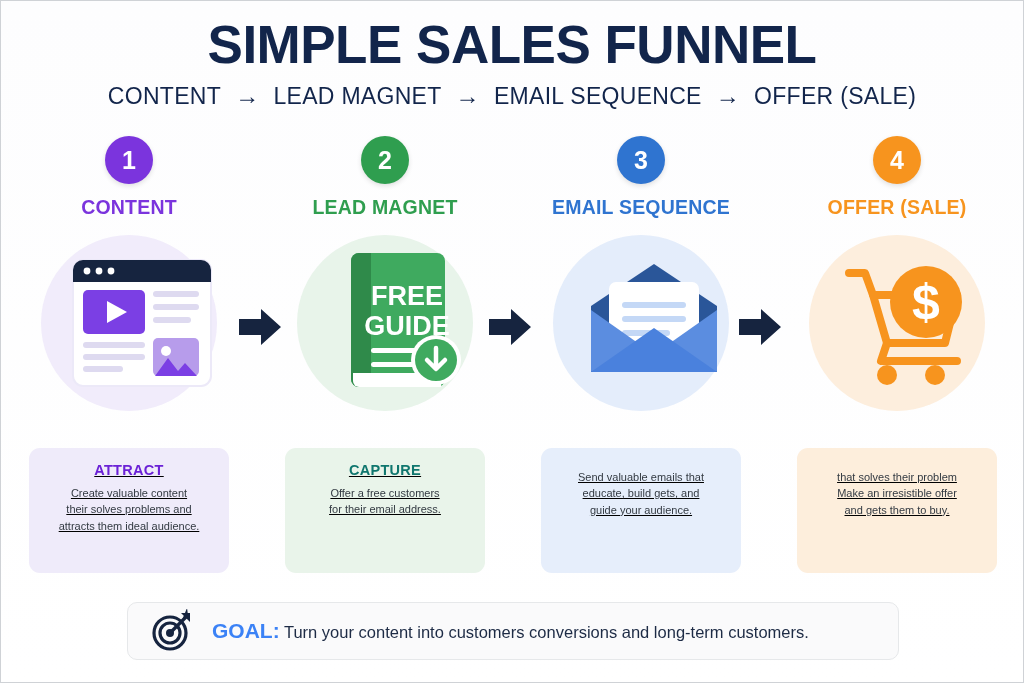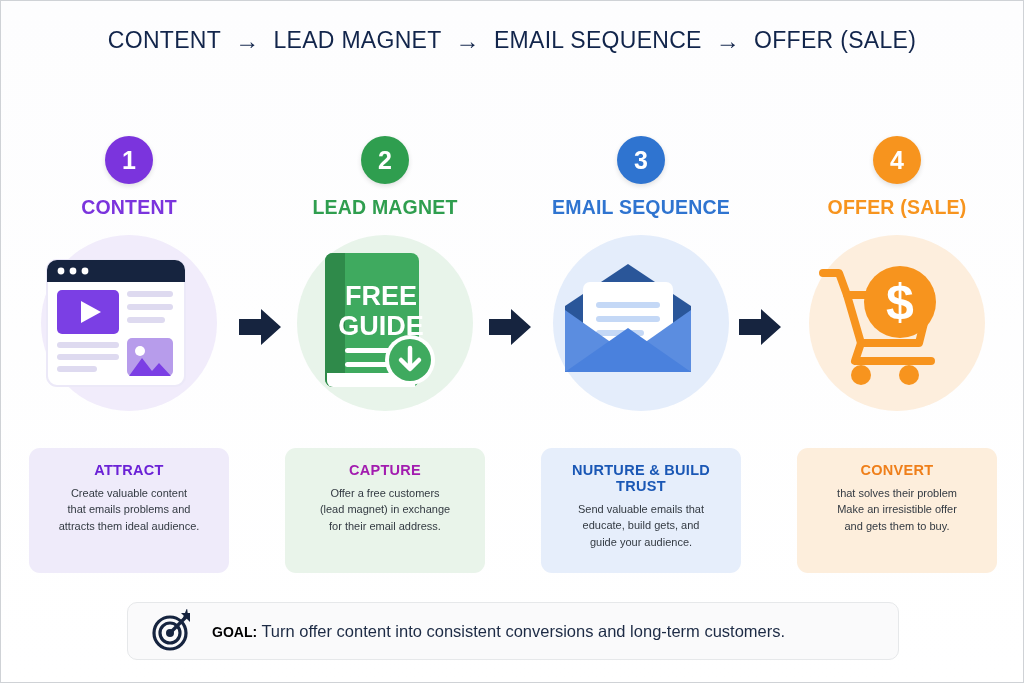--- a/index.html
+++ b/index.html
@@ -45,57 +45,59 @@
     width:48px;height:48px;border-radius:50%;
     display:flex;align-items:center;justify-content:center;
     color:#fff;font-size:25px;font-weight:bold;
     box-shadow:0 2px 5px rgba(0,0,0,.12);
   }
   .step-label{
     margin-top:12px;font-size:19.5px;font-weight:bold;letter-spacing:.2px;
   }
   .icon-wrap{
     margin-top:16px;width:176px;height:176px;border-radius:50%;
-    display:flex;align-items:center;justify-content:flex-start;
+    display:flex;align-items:center;justify-content:flex-end;
     position:relative;
   }
   .arrow-svg{position:absolute;top:305px;}
 
   
   .cards{
     position:absolute;top:447px;left:0;width:1024px;height:125px;
     display:flex;
+    text-decoration:underline;
   }
   .card-col{width:256px;display:flex;justify-content:center;}
   .card{
     width:200px;border-radius:11px;box-sizing:border-box;
     padding:14px 10px 12px;text-align:center;
   }
   .card-title{font-size:14.5px;font-weight:bold;letter-spacing:.3px;}
   .card-text{
     margin-top:7px;font-size:11px;color:#333a42;line-height:1.48;
   }
 
   
   .goal{
     position:absolute;left:126px;top:601px;width:772px;height:58px;
     background:#fafafb;border:1px solid #e6e8ea;border-radius:10px;
     display:flex;align-items:center;padding-left:22px;box-sizing:border-box;
   }
   .goal-text{
     margin-left:18px;font-size:16.5px;color:#1d2b45;
   }
-  .goal-text b{font-weight:bold;color:#000000;font-size:14px;}
+  .goal-text b{font-weight:bold;color:#3b82f6;font-size:21px;}
 </style>
 </head>
 <body>
 
 <div class="page">
 
   <div class="header">
+    <h1 class="title">SIMPLE SALES FUNNEL</h1>
     <div class="subtitle">
       <span>CONTENT</span>
       <span class="sub-arrow">→</span>
       <span>LEAD MAGNET</span>
       <span class="sub-arrow">→</span>
       <span>EMAIL SEQUENCE</span>
       <span class="sub-arrow">→</span>
       <span>OFFER (SALE)</span>
     </div>
   </div>
@@ -191,48 +193,45 @@
   <svg class="arrow-svg" style="left:736px" width="48" height="42" viewBox="0 0 48 42">
     <path d="M2 13h22V3l20 18-20 18V29H2z" fill="#16243f"></path>
   </svg>
 
   <div class="cards">
     <div class="card-col">
       <div class="card" style="background:#efebfa">
         <div class="card-title" style="color:#6b21d6">ATTRACT</div>
         <div class="card-text">
           <div>Create valuable content</div>
-          <div>that emails problems and</div>
+          <div>their solves problems and</div>
           <div>attracts them ideal audience.</div>
         </div>
       </div>
     </div>
     <div class="card-col">
       <div class="card" style="background:#e9f4ea">
-        <div class="card-title" style="color:#a21caf">CAPTURE</div>
+        <div class="card-title" style="color:#0f766e">CAPTURE</div>
         <div class="card-text">
           <div>Offer a free customers</div>
-          <div>(lead magnet) in exchange</div>
           <div>for their email address.</div>
         </div>
       </div>
     </div>
     <div class="card-col">
       <div class="card" style="background:#e6eefb">
-        <div class="card-title" style="color:#1a57b5">NURTURE &amp; BUILD TRUST</div>
         <div class="card-text">
           <div>Send valuable emails that</div>
           <div>educate, build gets, and</div>
           <div>guide your audience.</div>
         </div>
       </div>
     </div>
     <div class="card-col">
       <div class="card" style="background:#fdeedc">
-        <div class="card-title" style="color:#ef7f1a">CONVERT</div>
         <div class="card-text">
           <div>that solves their problem</div>
           <div>Make an irresistible offer</div>
           <div>and gets them to buy.</div>
         </div>
       </div>
     </div>
   </div>
 
   <div class="goal">
@@ -241,17 +240,17 @@
         <circle cx="20" cy="24" r="16"></circle>
         <circle cx="20" cy="24" r="10"></circle>
       </g>
       <circle cx="20" cy="24" r="4" fill="#16243f"></circle>
       <path d="M20 24L38 6" stroke="#16243f" stroke-width="3.4" stroke-linecap="round"></path>
       <path d="M31 4h9v9z" fill="#16243f"></path>
       <path d="M31.5 12.5L38 6l-1-7z" fill="#16243f"></path>
     </svg>
     <div class="goal-text">
       <b>GOAL:</b>
-      <span>Turn offer content into consistent conversions and long-term customers.</span>
+      <span>Turn your content into customers conversions and long-term customers.</span>
     </div>
   </div>
 
 </div>
 
 </body></html>

